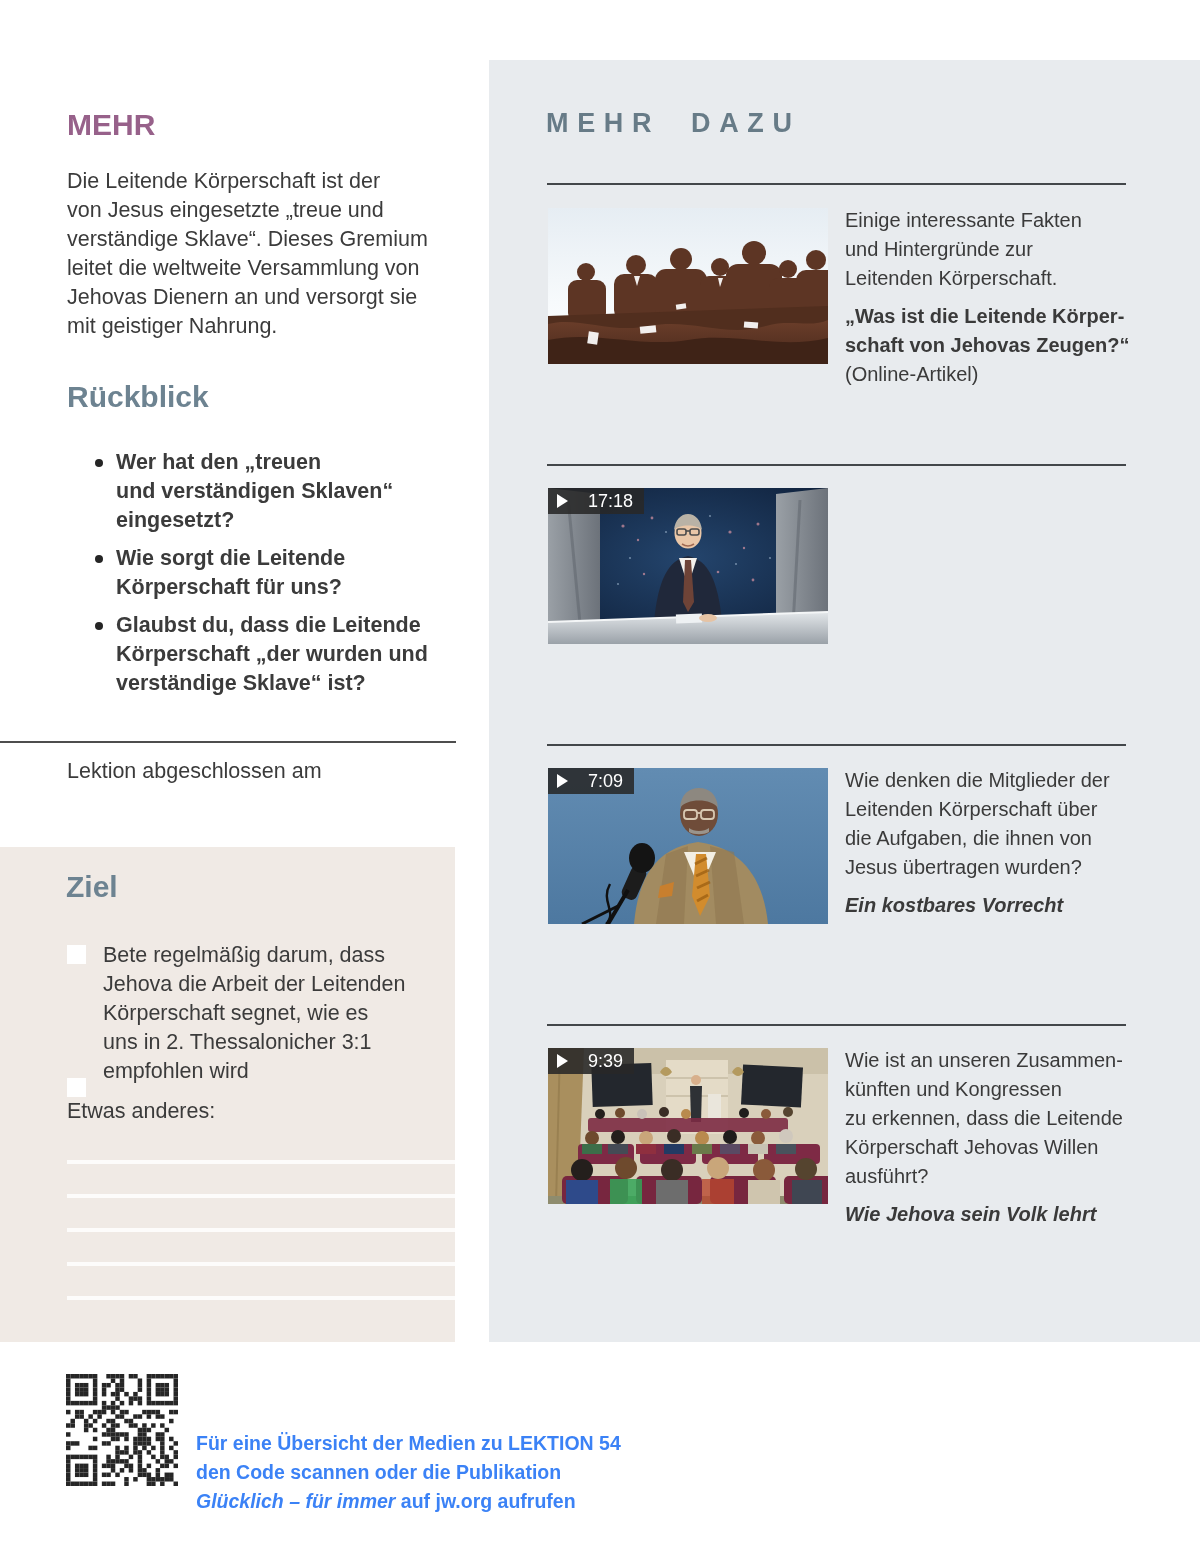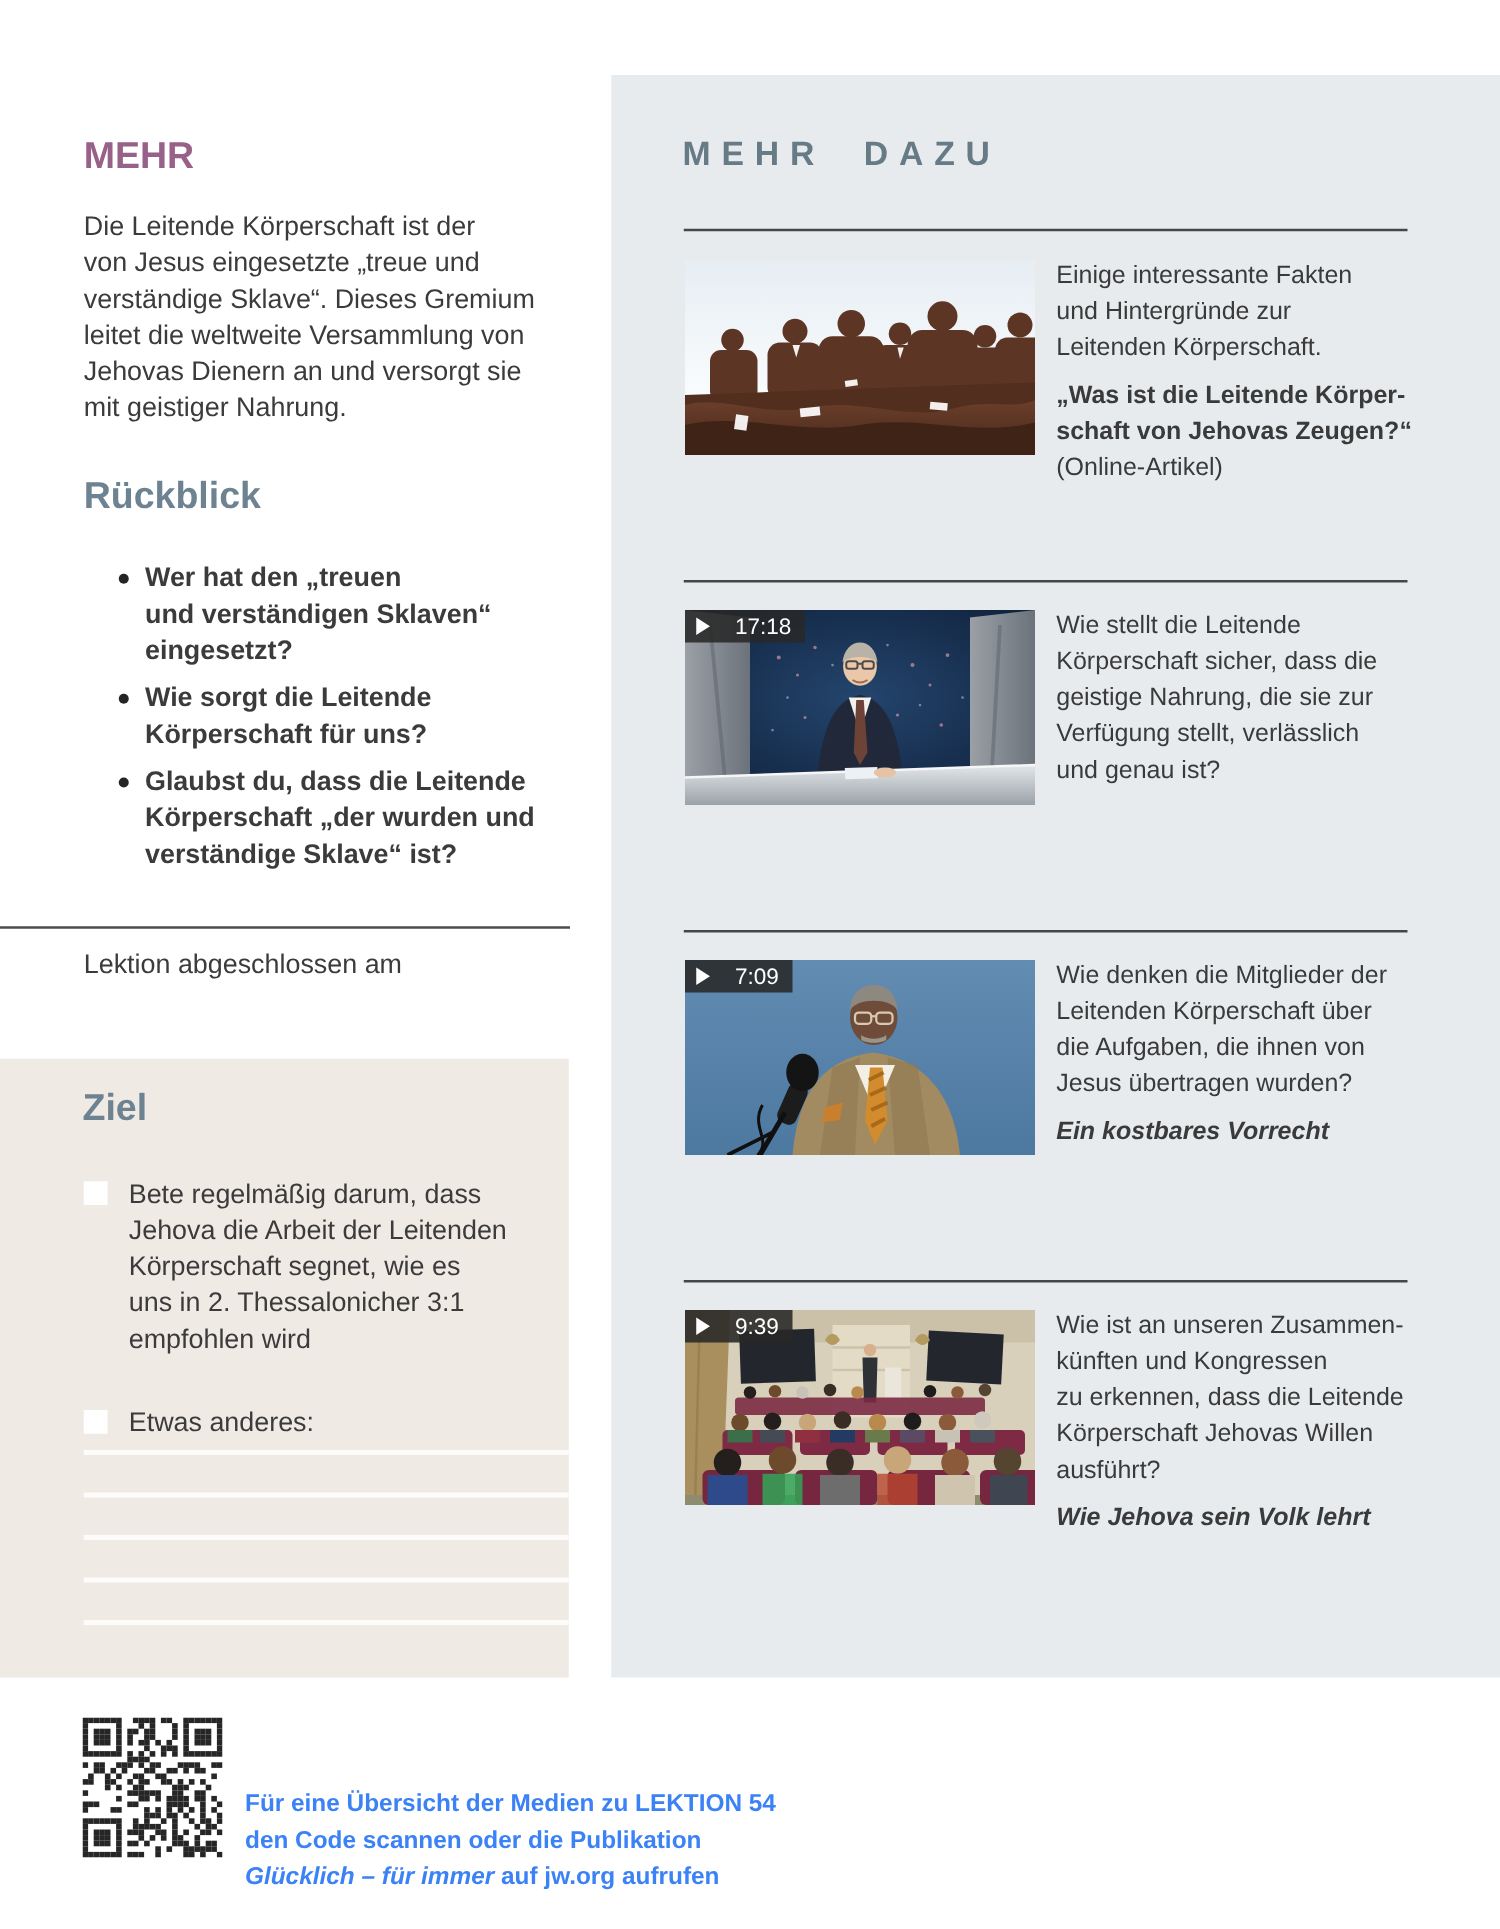--- a/index.html
+++ b/index.html
@@ -40,21 +40,21 @@
   .bullets .btxt{font-size:21.5px;line-height:29px;}
   .rule-l{left:0;top:741px;width:456px;height:2px;background:#4d4d4d;}
   .completed{left:67px;top:759px;font-size:21.5px;}
 
   .ziel-panel{left:0;top:847px;width:455px;height:495px;background:#f0eae5;}
   .h-ziel{left:66px;top:870px;font-size:30px;font-weight:700;color:#6d8391;}
   .goal{left:67px;display:flex;}
   .goal .box{flex:0 0 auto;width:19px;height:19px;background:#ffffff;margin:4px 17px 0 0;}
   .goal .gtxt{font-size:21.5px;line-height:29px;width:352px;}
   .goal1{top:941px;}
-  .goal2{top:1124px;}
+  .goal2{top:1074px;flex-direction:column;}
   .wline{left:67px;width:388px;height:4px;background:#fdfcfb;}
 
   
   .qr{left:66px;top:1374px;width:112px;height:112px;}
   .footer-text{left:196px;top:1429px;width:640px;font-size:19.5px;line-height:29px;
     font-weight:700;color:#3b82f6;}
   .footer-text .it{font-style:italic;}
 </style>
 </head>
 <body>
@@ -176,25 +176,20 @@
     <line x1="0" y1="134" x2="280" y2="124" stroke="#f4f6f7" stroke-width="2"></line>
     <rect x="128" y="126" width="26" height="9" fill="#eef1f3" transform="rotate(-2 141 130)"></rect>
     <ellipse cx="160" cy="130" rx="9" ry="4" fill="#e6c3a4"></ellipse>
   </svg>
   <div class="badge">
     <span class="tri"></span>
     <span class="time">17:18</span>
   </div>
 </div>
 <div class="abs media-text" style="left:845px;top:486px">
-  <p class="desc pre">Wie stellt die Leitende
-Körperschaft sicher, dass die
-geistige Nahrung, die sie zur
-Verfügung stellt, verlässlich
-und genau ist?</p>
 </div>
 
 <div class="abs thumb" style="top:768px">
   <svg viewBox="0 0 280 156">
     <defs>
       <linearGradient id="bg3" x1="0" y1="0" x2="0" y2="1">
         <stop offset="0" stop-color="#628cb2"></stop>
           <stop offset="1" stop-color="#4d78a0"></stop>
       </linearGradient>
     </defs>

